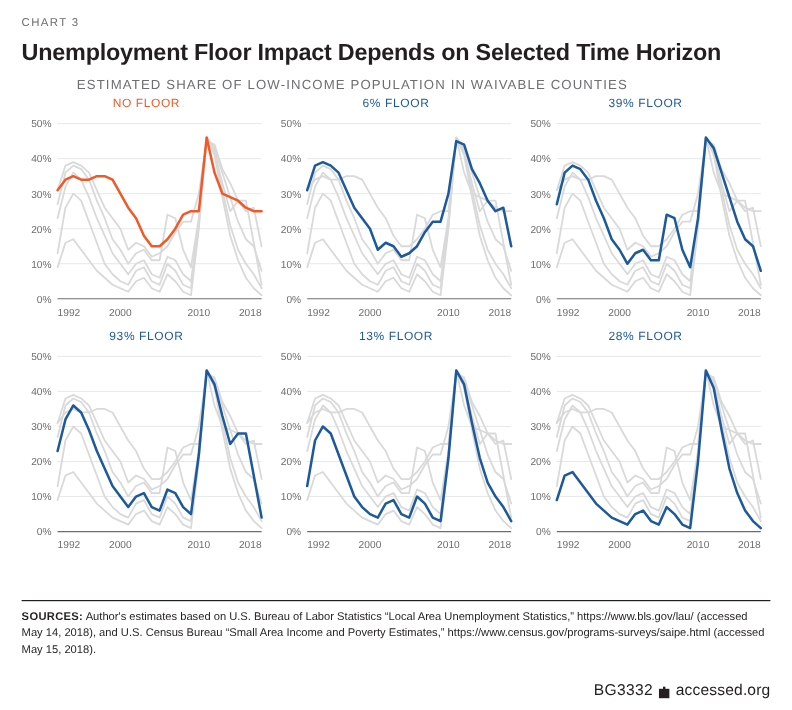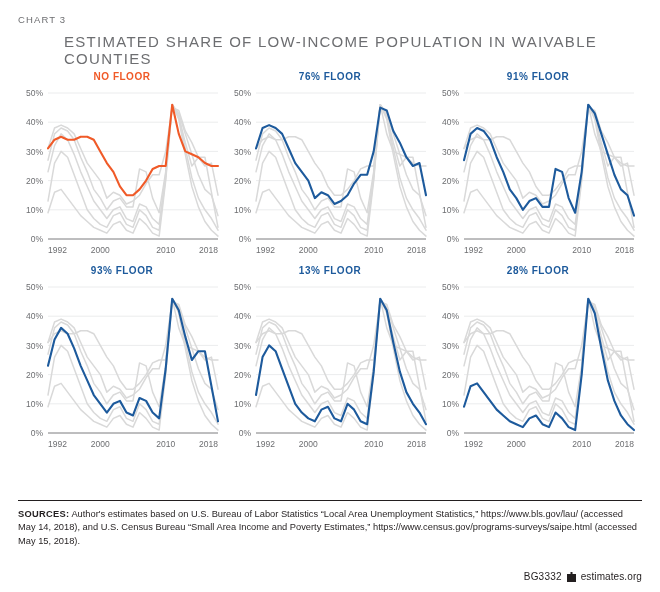--- a/index.html
+++ b/index.html
@@ -23,21 +23,21 @@
     margin-bottom: 8px;
   }
   .title {
     font-size: 19.5px;
     font-weight: bold;
     letter-spacing: -0.2px;
     color: #231f20;
     margin-bottom: 9px;
   }
   .subtitle {
-    font-size: 15px;
+    font-size: 11px;
     letter-spacing: 0.085em;
     color: #6d6e71;
     text-transform: uppercase;
     margin-bottom: 4px;
     padding-left: 46px;
   }
 
   .grid {
     display: flex;
     flex-direction: column;
@@ -48,21 +48,21 @@
     flex-direction: row;
     gap: 0px;
   }
   .panel {
     width: 208px;
     position: relative;
   }
   .panel-title {
     text-align: center;
     font-size: 10px;
-    font-weight: bold;
+    font-weight: normal;
     letter-spacing: 0.05em;
     margin-bottom: 2px;
     height: 14px;
   }
   .panel-title.accent { color: #f05a28; }
   .panel-title.blue { color: #1d5a9c; }
 
   .plot-wrap { position: relative; height: 178px; }
   svg.plot { display: block; }
 
@@ -81,40 +81,41 @@
     left: 18px;
     right: 18px;
     top: 500px;
     height: 1px;
     background: #231f20;
   }
   .footer {
     position: absolute;
     right: 18px;
     bottom: 10px;
-    font-size: 10px;
+    font-size: 13px;
     color: #231f20;
     display: flex;
     align-items: center;
     gap: 5px;
   }
   .footer .bg { letter-spacing: 0.02em; }
   .footer .logo-mark {
     display: inline-block;
     width: 9px; height: 10px;
     position: relative;
   }
   .footer .brand { letter-spacing: 0.01em; }
 </style>
 </head>
 <body>
 
 <div class="page">
 
   <div class="chart-number">CHART 3</div>
+  <div class="title">Unemployment Floor Impact Depends on Selected Time Horizon</div>
   <div class="subtitle">ESTIMATED SHARE OF LOW-INCOME POPULATION IN WAIVABLE COUNTIES</div>
 
   <div class="grid">
     <div class="row">
       <div class="panel">
         <div class="panel-title accent">NO FLOOR</div>
         <div class="plot-wrap">
           <svg class="plot" id="svg-0" width="208" height="178" viewBox="0 0 208 178">
               <line x1="30" x2="200" y1="152.00" y2="152.00" stroke="#6d6e71" stroke-width="0.9"></line>
               <text x="25" y="155.20" text-anchor="end" font-size="8.5" fill="#6d6e71" font-family="&quot;Liberation Sans&quot;, sans-serif">0%</text>
@@ -135,21 +136,21 @@
               <path d="M30.00 61.48 L36.54 41.04 L43.08 38.12 L49.62 41.04 L56.15 46.88 L62.69 61.48 L69.23 76.08 L75.77 84.84 L82.31 93.60 L88.85 111.12 L95.38 105.28 L101.92 108.20 L108.46 116.96 L115.00 114.04 L121.54 108.20 L128.08 96.52 L134.62 87.76 L141.15 87.76 L147.69 64.40 L154.23 20.60 L160.77 23.52 L167.31 43.96 L173.85 55.64 L180.38 70.24 L186.92 79.00 L193.46 76.08 L200.00 108.20" fill="none" stroke="#d9d9d9" stroke-width="1.5" stroke-linejoin="round" stroke-linecap="round"></path>
               <path d="M30.00 73.16 L36.54 46.88 L43.08 41.04 L49.62 43.96 L56.15 52.72 L62.69 70.24 L69.23 84.84 L75.77 102.36 L82.31 111.12 L88.85 122.80 L95.38 114.04 L101.92 111.12 L108.46 119.88 L115.00 119.88 L121.54 81.92 L128.08 84.84 L134.62 111.12 L141.15 125.72 L147.69 84.84 L154.23 17.68 L160.77 26.44 L167.31 46.88 L173.85 67.32 L180.38 87.76 L186.92 102.36 L193.46 108.20 L200.00 128.64" fill="none" stroke="#d9d9d9" stroke-width="1.5" stroke-linejoin="round" stroke-linecap="round"></path>
               <path d="M30.00 84.84 L36.54 58.56 L43.08 46.88 L49.62 52.72 L56.15 67.32 L62.69 84.84 L69.23 99.44 L75.77 114.04 L82.31 122.80 L88.85 131.56 L95.38 122.80 L101.92 119.88 L108.46 131.56 L115.00 134.48 L121.54 116.96 L128.08 119.88 L134.62 131.56 L141.15 137.40 L147.69 87.76 L154.23 17.68 L160.77 29.36 L167.31 55.64 L173.85 79.00 L180.38 70.24 L186.92 70.24 L193.46 105.28 L200.00 140.32" fill="none" stroke="#d9d9d9" stroke-width="1.5" stroke-linejoin="round" stroke-linecap="round"></path>
               <path d="M30.00 114.04 L36.54 76.08 L43.08 64.40 L49.62 70.24 L56.15 87.76 L62.69 105.28 L69.23 122.80 L75.77 131.56 L82.31 137.40 L88.85 140.32 L95.38 128.64 L101.92 125.72 L108.46 137.40 L115.00 140.32 L121.54 122.80 L128.08 128.64 L134.62 140.32 L141.15 143.24 L147.69 90.68 L154.23 17.68 L160.77 29.36 L167.31 61.48 L173.85 90.68 L180.38 111.12 L186.92 122.80 L193.46 131.56 L200.00 143.24" fill="none" stroke="#d9d9d9" stroke-width="1.5" stroke-linejoin="round" stroke-linecap="round"></path>
               <path d="M30.00 125.72 L36.54 105.28 L43.08 102.36 L49.62 111.12 L56.15 119.88 L62.69 128.64 L69.23 134.48 L75.77 140.32 L82.31 143.24 L88.85 146.16 L95.38 137.40 L101.92 134.48 L108.46 143.24 L115.00 146.16 L121.54 131.56 L128.08 137.40 L134.62 146.16 L141.15 149.08 L147.69 93.60 L154.23 17.68 L160.77 32.28 L167.31 67.32 L173.85 99.44 L180.38 119.88 L186.92 134.48 L193.46 143.24 L200.00 149.08" fill="none" stroke="#d9d9d9" stroke-width="1.5" stroke-linejoin="round" stroke-linecap="round"></path>
               <path d="M30.00 61.48 L36.54 52.72 L43.08 49.80 L49.62 52.72 L56.15 52.72 L62.69 49.80 L69.23 49.80 L75.77 52.72 L82.31 64.40 L88.85 76.08 L95.38 84.84 L101.92 99.44 L108.46 108.20 L115.00 108.20 L121.54 102.36 L128.08 93.60 L134.62 81.92 L141.15 79.00 L147.69 79.00 L154.23 17.68 L160.77 46.88 L167.31 64.40 L173.85 67.32 L180.38 70.24 L186.92 76.08 L193.46 79.00 L200.00 79.00" fill="none" stroke="#f05a28" stroke-width="2.1" stroke-linejoin="round" stroke-linecap="round"></path>
             </svg>
         </div>
       </div>
       <div class="panel">
-        <div class="panel-title blue">76% FLOOR</div>
+        <div class="panel-title blue">6% FLOOR</div>
         <div class="plot-wrap">
           <svg class="plot" id="svg-1" width="208" height="178" viewBox="0 0 208 178">
               <line x1="30" x2="200" y1="152.00" y2="152.00" stroke="#6d6e71" stroke-width="0.9"></line>
               <text x="25" y="155.20" text-anchor="end" font-size="8.5" fill="#6d6e71" font-family="&quot;Liberation Sans&quot;, sans-serif">0%</text>
               <line x1="30" x2="200" y1="122.80" y2="122.80" stroke="#e6e7e8" stroke-width="0.8"></line>
               <text x="25" y="126.00" text-anchor="end" font-size="8.5" fill="#6d6e71" font-family="&quot;Liberation Sans&quot;, sans-serif">10%</text>
               <line x1="30" x2="200" y1="93.60" y2="93.60" stroke="#e6e7e8" stroke-width="0.8"></line>
               <text x="25" y="96.80" text-anchor="end" font-size="8.5" fill="#6d6e71" font-family="&quot;Liberation Sans&quot;, sans-serif">20%</text>
               <line x1="30" x2="200" y1="64.40" y2="64.40" stroke="#e6e7e8" stroke-width="0.8"></line>
               <text x="25" y="67.60" text-anchor="end" font-size="8.5" fill="#6d6e71" font-family="&quot;Liberation Sans&quot;, sans-serif">30%</text>
@@ -164,21 +165,21 @@
               <path d="M30.00 61.48 L36.54 52.72 L43.08 49.80 L49.62 52.72 L56.15 52.72 L62.69 49.80 L69.23 49.80 L75.77 52.72 L82.31 64.40 L88.85 76.08 L95.38 84.84 L101.92 99.44 L108.46 108.20 L115.00 108.20 L121.54 102.36 L128.08 93.60 L134.62 81.92 L141.15 79.00 L147.69 79.00 L154.23 17.68 L160.77 46.88 L167.31 64.40 L173.85 67.32 L180.38 70.24 L186.92 76.08 L193.46 79.00 L200.00 79.00" fill="none" stroke="#d9d9d9" stroke-width="1.5" stroke-linejoin="round" stroke-linecap="round"></path>
               <path d="M30.00 73.16 L36.54 46.88 L43.08 41.04 L49.62 43.96 L56.15 52.72 L62.69 70.24 L69.23 84.84 L75.77 102.36 L82.31 111.12 L88.85 122.80 L95.38 114.04 L101.92 111.12 L108.46 119.88 L115.00 119.88 L121.54 81.92 L128.08 84.84 L134.62 111.12 L141.15 125.72 L147.69 84.84 L154.23 17.68 L160.77 26.44 L167.31 46.88 L173.85 67.32 L180.38 87.76 L186.92 102.36 L193.46 108.20 L200.00 128.64" fill="none" stroke="#d9d9d9" stroke-width="1.5" stroke-linejoin="round" stroke-linecap="round"></path>
               <path d="M30.00 84.84 L36.54 58.56 L43.08 46.88 L49.62 52.72 L56.15 67.32 L62.69 84.84 L69.23 99.44 L75.77 114.04 L82.31 122.80 L88.85 131.56 L95.38 122.80 L101.92 119.88 L108.46 131.56 L115.00 134.48 L121.54 116.96 L128.08 119.88 L134.62 131.56 L141.15 137.40 L147.69 87.76 L154.23 17.68 L160.77 29.36 L167.31 55.64 L173.85 79.00 L180.38 70.24 L186.92 70.24 L193.46 105.28 L200.00 140.32" fill="none" stroke="#d9d9d9" stroke-width="1.5" stroke-linejoin="round" stroke-linecap="round"></path>
               <path d="M30.00 114.04 L36.54 76.08 L43.08 64.40 L49.62 70.24 L56.15 87.76 L62.69 105.28 L69.23 122.80 L75.77 131.56 L82.31 137.40 L88.85 140.32 L95.38 128.64 L101.92 125.72 L108.46 137.40 L115.00 140.32 L121.54 122.80 L128.08 128.64 L134.62 140.32 L141.15 143.24 L147.69 90.68 L154.23 17.68 L160.77 29.36 L167.31 61.48 L173.85 90.68 L180.38 111.12 L186.92 122.80 L193.46 131.56 L200.00 143.24" fill="none" stroke="#d9d9d9" stroke-width="1.5" stroke-linejoin="round" stroke-linecap="round"></path>
               <path d="M30.00 125.72 L36.54 105.28 L43.08 102.36 L49.62 111.12 L56.15 119.88 L62.69 128.64 L69.23 134.48 L75.77 140.32 L82.31 143.24 L88.85 146.16 L95.38 137.40 L101.92 134.48 L108.46 143.24 L115.00 146.16 L121.54 131.56 L128.08 137.40 L134.62 146.16 L141.15 149.08 L147.69 93.60 L154.23 17.68 L160.77 32.28 L167.31 67.32 L173.85 99.44 L180.38 119.88 L186.92 134.48 L193.46 143.24 L200.00 149.08" fill="none" stroke="#d9d9d9" stroke-width="1.5" stroke-linejoin="round" stroke-linecap="round"></path>
               <path d="M30.00 61.48 L36.54 41.04 L43.08 38.12 L49.62 41.04 L56.15 46.88 L62.69 61.48 L69.23 76.08 L75.77 84.84 L82.31 93.60 L88.85 111.12 L95.38 105.28 L101.92 108.20 L108.46 116.96 L115.00 114.04 L121.54 108.20 L128.08 96.52 L134.62 87.76 L141.15 87.76 L147.69 64.40 L154.23 20.60 L160.77 23.52 L167.31 43.96 L173.85 55.64 L180.38 70.24 L186.92 79.00 L193.46 76.08 L200.00 108.20" fill="none" stroke="#1d5a9c" stroke-width="2.1" stroke-linejoin="round" stroke-linecap="round"></path>
             </svg>
         </div>
       </div>
       <div class="panel">
-        <div class="panel-title blue">91% FLOOR</div>
+        <div class="panel-title blue">39% FLOOR</div>
         <div class="plot-wrap">
           <svg class="plot" id="svg-2" width="208" height="178" viewBox="0 0 208 178">
               <line x1="30" x2="200" y1="152.00" y2="152.00" stroke="#6d6e71" stroke-width="0.9"></line>
               <text x="25" y="155.20" text-anchor="end" font-size="8.5" fill="#6d6e71" font-family="&quot;Liberation Sans&quot;, sans-serif">0%</text>
               <line x1="30" x2="200" y1="122.80" y2="122.80" stroke="#e6e7e8" stroke-width="0.8"></line>
               <text x="25" y="126.00" text-anchor="end" font-size="8.5" fill="#6d6e71" font-family="&quot;Liberation Sans&quot;, sans-serif">10%</text>
               <line x1="30" x2="200" y1="93.60" y2="93.60" stroke="#e6e7e8" stroke-width="0.8"></line>
               <text x="25" y="96.80" text-anchor="end" font-size="8.5" fill="#6d6e71" font-family="&quot;Liberation Sans&quot;, sans-serif">20%</text>
               <line x1="30" x2="200" y1="64.40" y2="64.40" stroke="#e6e7e8" stroke-width="0.8"></line>
               <text x="25" y="67.60" text-anchor="end" font-size="8.5" fill="#6d6e71" font-family="&quot;Liberation Sans&quot;, sans-serif">30%</text>
@@ -299,16 +300,16 @@
   </div>
 
   <div class="footer">
     <span class="bg">BG3332</span>
     <span class="logo-mark">
       <svg width="9" height="10" viewBox="0 0 9 10" aria-hidden="true">
         <rect x="0" y="2" width="9" height="8" fill="#231f20"></rect>
         <rect x="3.5" y="0" width="2" height="3" fill="#231f20"></rect>
       </svg>
     </span>
-    <span class="brand">estimates.org</span>
+    <span class="brand">accessed.org</span>
   </div>
 
 </div>
 
 </body></html>

